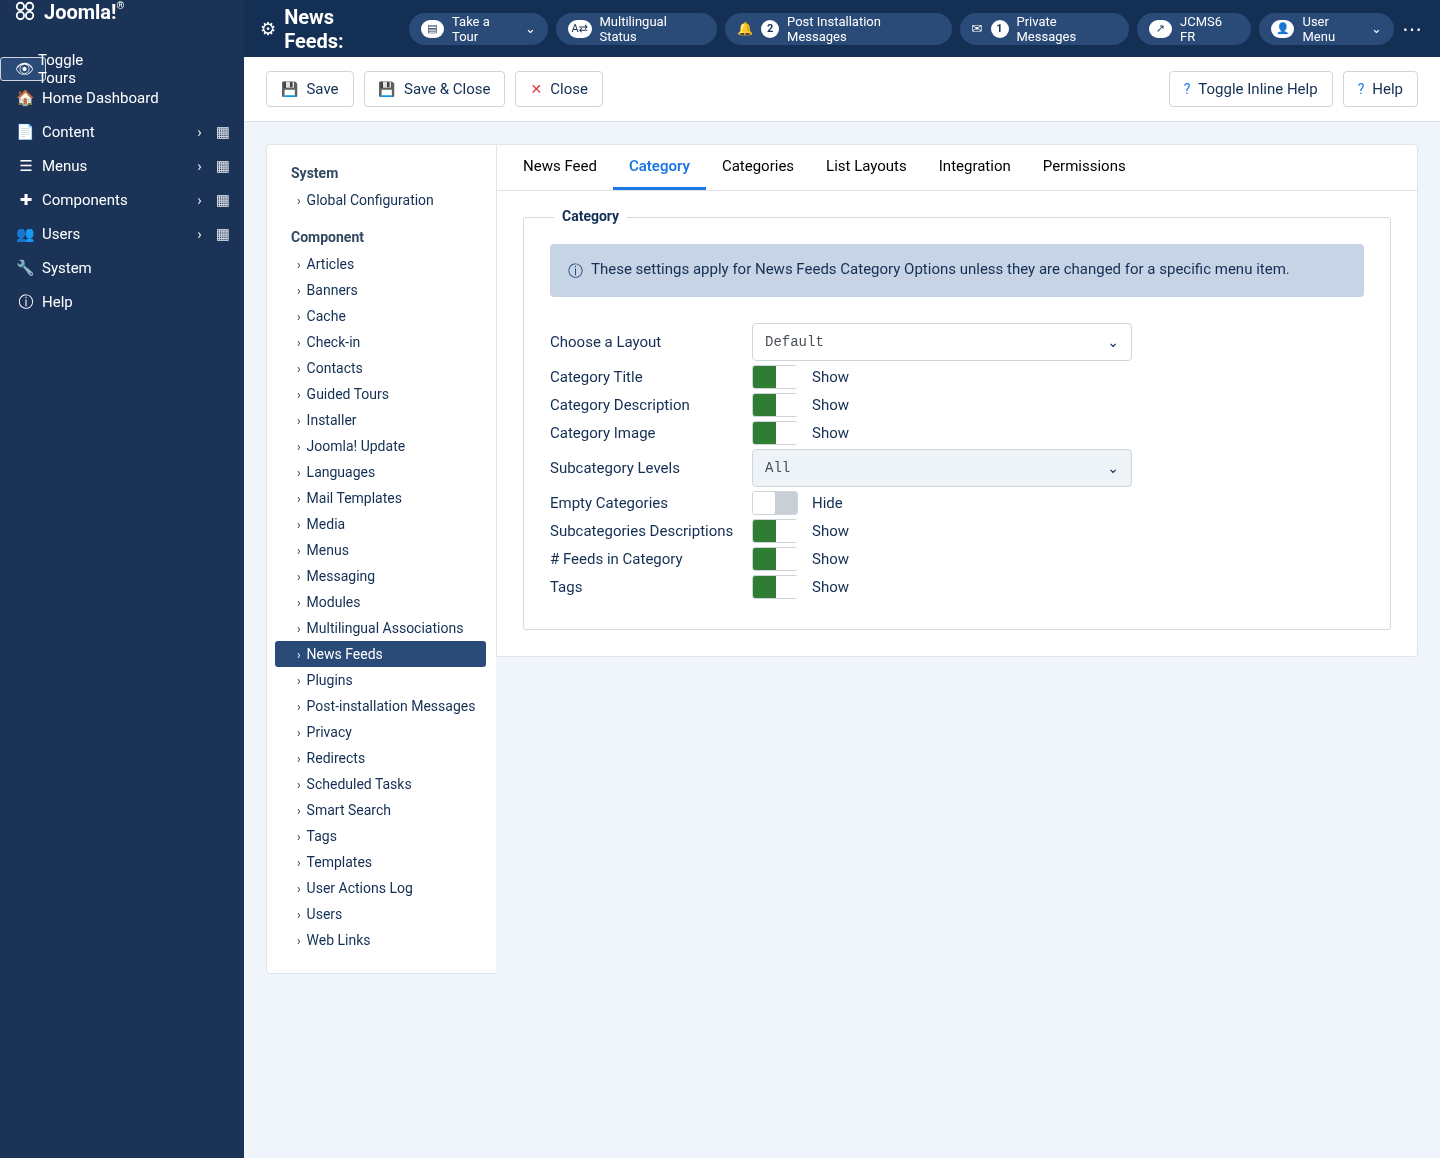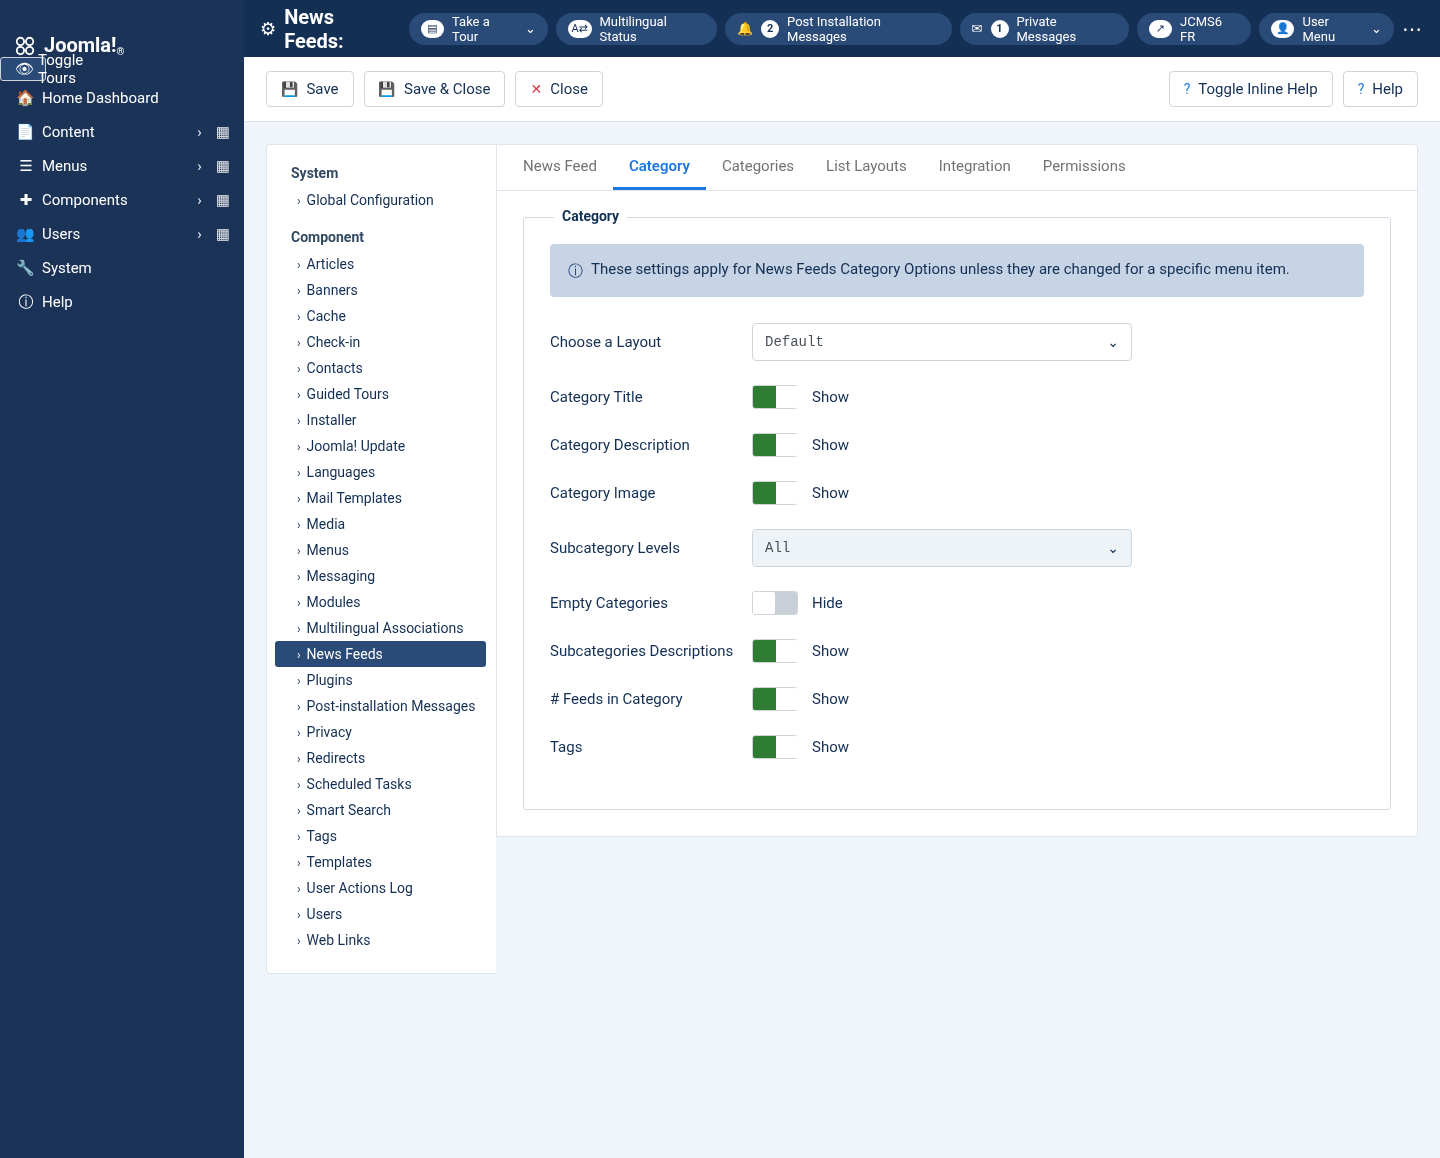--- a/index.html
+++ b/index.html
@@ -1,19 +1,19 @@
 <!DOCTYPE html>
 <html><head>
 <meta charset="utf-8">
 <style>
 * { margin:0; padding:0; box-sizing:border-box; font-family:-apple-system,BlinkMacSystemFont,"Segoe UI",Roboto,Arial,sans-serif; }
 body { background:#f0f4fb; color:#132f53; font-size:14px; }
 .app { display:flex; min-height:100vh; }
 .sidebar { width:244px; background:#1b3357; color:#fff; flex-shrink:0; }
-.brand { height:57px; display:flex; align-items:flex-end; padding:0 14px; font-size:20px; font-weight:700; }
+.brand { height:57px; display:flex; align-items:flex-start; padding:0 14px; font-size:20px; font-weight:700; }
 .brand svg { margin-right:8px; }
 .side-item { display:flex; align-items:center; padding:0 14px; height:34px; cursor:pointer; color:#fff; font-size:15px; }
 .side-item.toggle { background:#2a4a78; }
 .side-item .ico { width:24px; display:flex; justify-content:center; }
 .side-item .label { flex:1; margin-left:4px; }
 .side-item .tail { display:flex; gap:14px; }
 .side-item .tail span { opacity:.9; }
 .main { flex:1; display:flex; flex-direction:column; }
 .topbar { height:57px; background:#132f53; display:flex; align-items:center; padding:0 16px; gap:8px; color:#fff; }
 .topbar .title-ico { font-size:18px; }
@@ -31,28 +31,28 @@
 .toolbar .right { margin-left:auto; display:flex; gap:10px; }
 .content { padding:22px; display:flex; gap:0; align-items:flex-start; }
 .leftpanel { width:230px; background:#fff; border:1px solid #e1e5eb; border-right:none; border-radius:4px 0 0 4px; padding:20px 10px 20px 24px; }
 .leftpanel h5 { font-size:14px; font-weight:700; color:#334962; margin-bottom:6px; }
 .lp-item { display:flex; align-items:flex-start; gap:6px; padding:5px 6px; cursor:pointer; color:#132f53; font-size:14px; border-radius:3px; }
 .lp-item.active { background:#2a4a78; color:#fff; margin-left:-16px; padding-left:22px; }
 .lp-item .chev { font-size:12px; margin-top:2px; }
 .leftpanel h5.sec2 { margin-top:16px; }
 .rightpanel { flex:1; background:#fff; border:1px solid #e1e5eb; border-radius:0 4px 4px 0; }
 .tabs { display:flex; border-bottom:1px solid #e1e5eb; padding:0 10px; }
-.tab { padding:12px 16px; cursor:pointer; font-size:15px; color:#737373; border-bottom:3px solid transparent; }
+.tab { padding:12px 16px; cursor:pointer; font-size:15px; color:#000000; border-bottom:3px solid transparent; }
 .tab.active { color:#1e78e2; border-bottom-color:#1e78e2; font-weight:600; }
 .tabbody { padding:26px; }
 .fieldset { border:1px solid #d3dae2; border-radius:3px; padding:26px; position:relative; }
 .fieldset .legend { position:absolute; top:-10px; left:30px; background:#fff; padding:0 8px; font-weight:700; color:#132f53; }
 .infobox { background:#c7d4e6; border-radius:4px; padding:16px 18px; color:#132f53; font-size:15px; display:flex; gap:8px; margin-bottom:26px; }
 .infobox .ii { color:#2a4a78; flex-shrink:0; margin-top:2px; }
-.row { display:flex; align-items:center; margin-bottom:24px; }
+.row { display:flex; align-items:center; margin-bottom:4px; }
 .row .lab { width:202px; font-size:15px; color:#132f53; }
 .row .ctrl { flex:1; max-width:380px; }
 .select { border:1px solid #ced4da; border-radius:4px; height:38px; display:flex; align-items:center; padding:0 12px; justify-content:space-between; cursor:pointer; }
 .select.hi { background:#eef3f8; }
 .select .sv { color:#495057;font-family:Liberation Mono, monospace; }
 .toggle-wrap { display:flex; align-items:center; gap:14px; }
 .toggle { width:46px; height:24px; border:1px solid #ced4da; border-radius:3px; position:relative; cursor:pointer; background:#fff; }
 .toggle .knob { position:absolute; width:22px; height:22px; top:0; background:#fff; border-radius:2px; }
 .toggle.on { }
 .toggle.on .fill { position:absolute; left:0; top:0; bottom:0; width:23px; background:#2f7d32; border-radius:2px 0 0 2px; }

